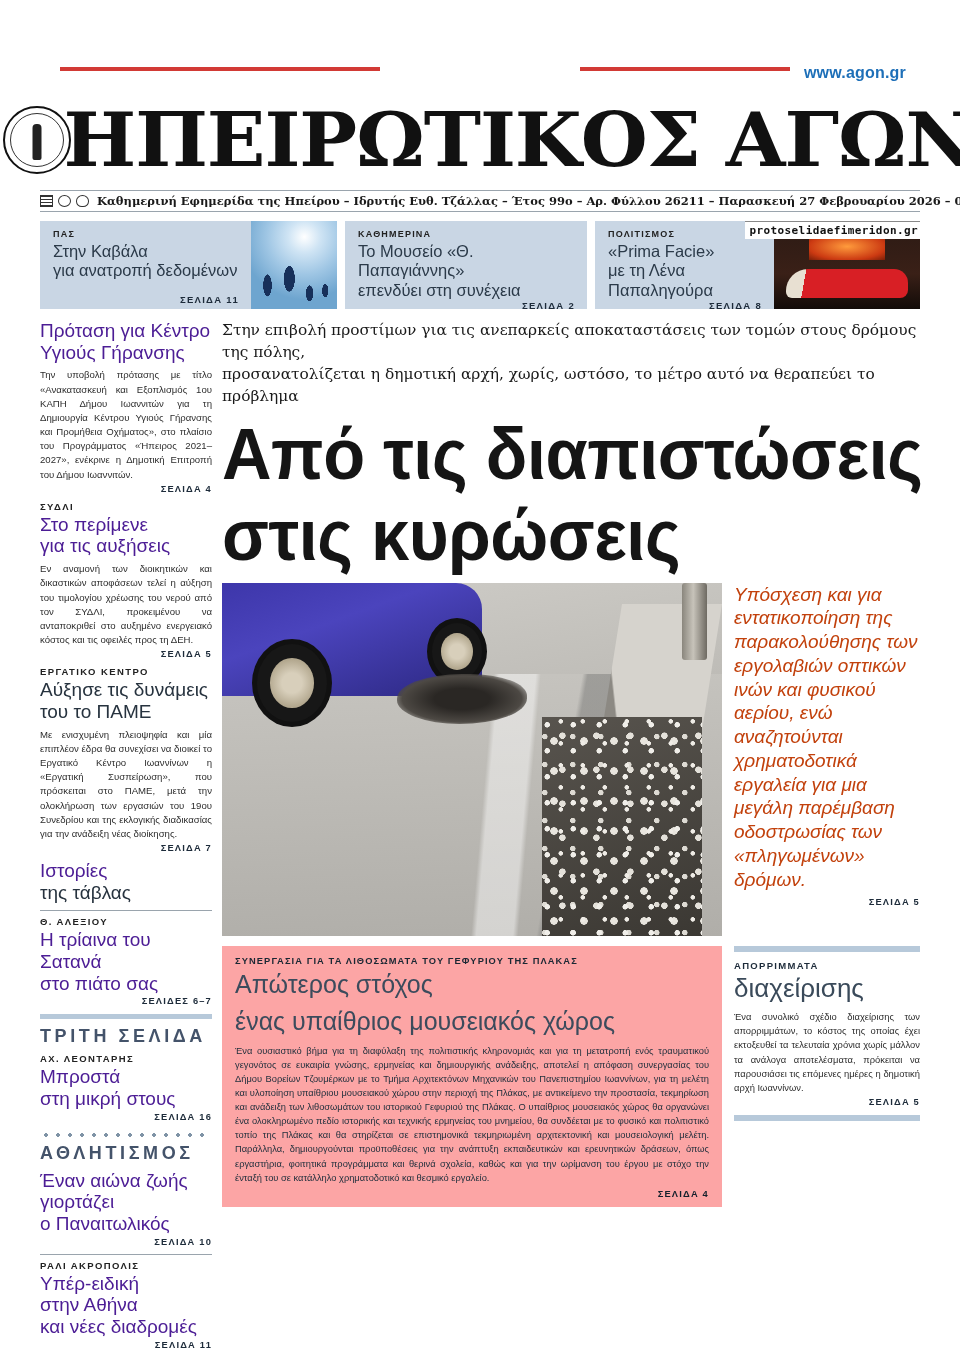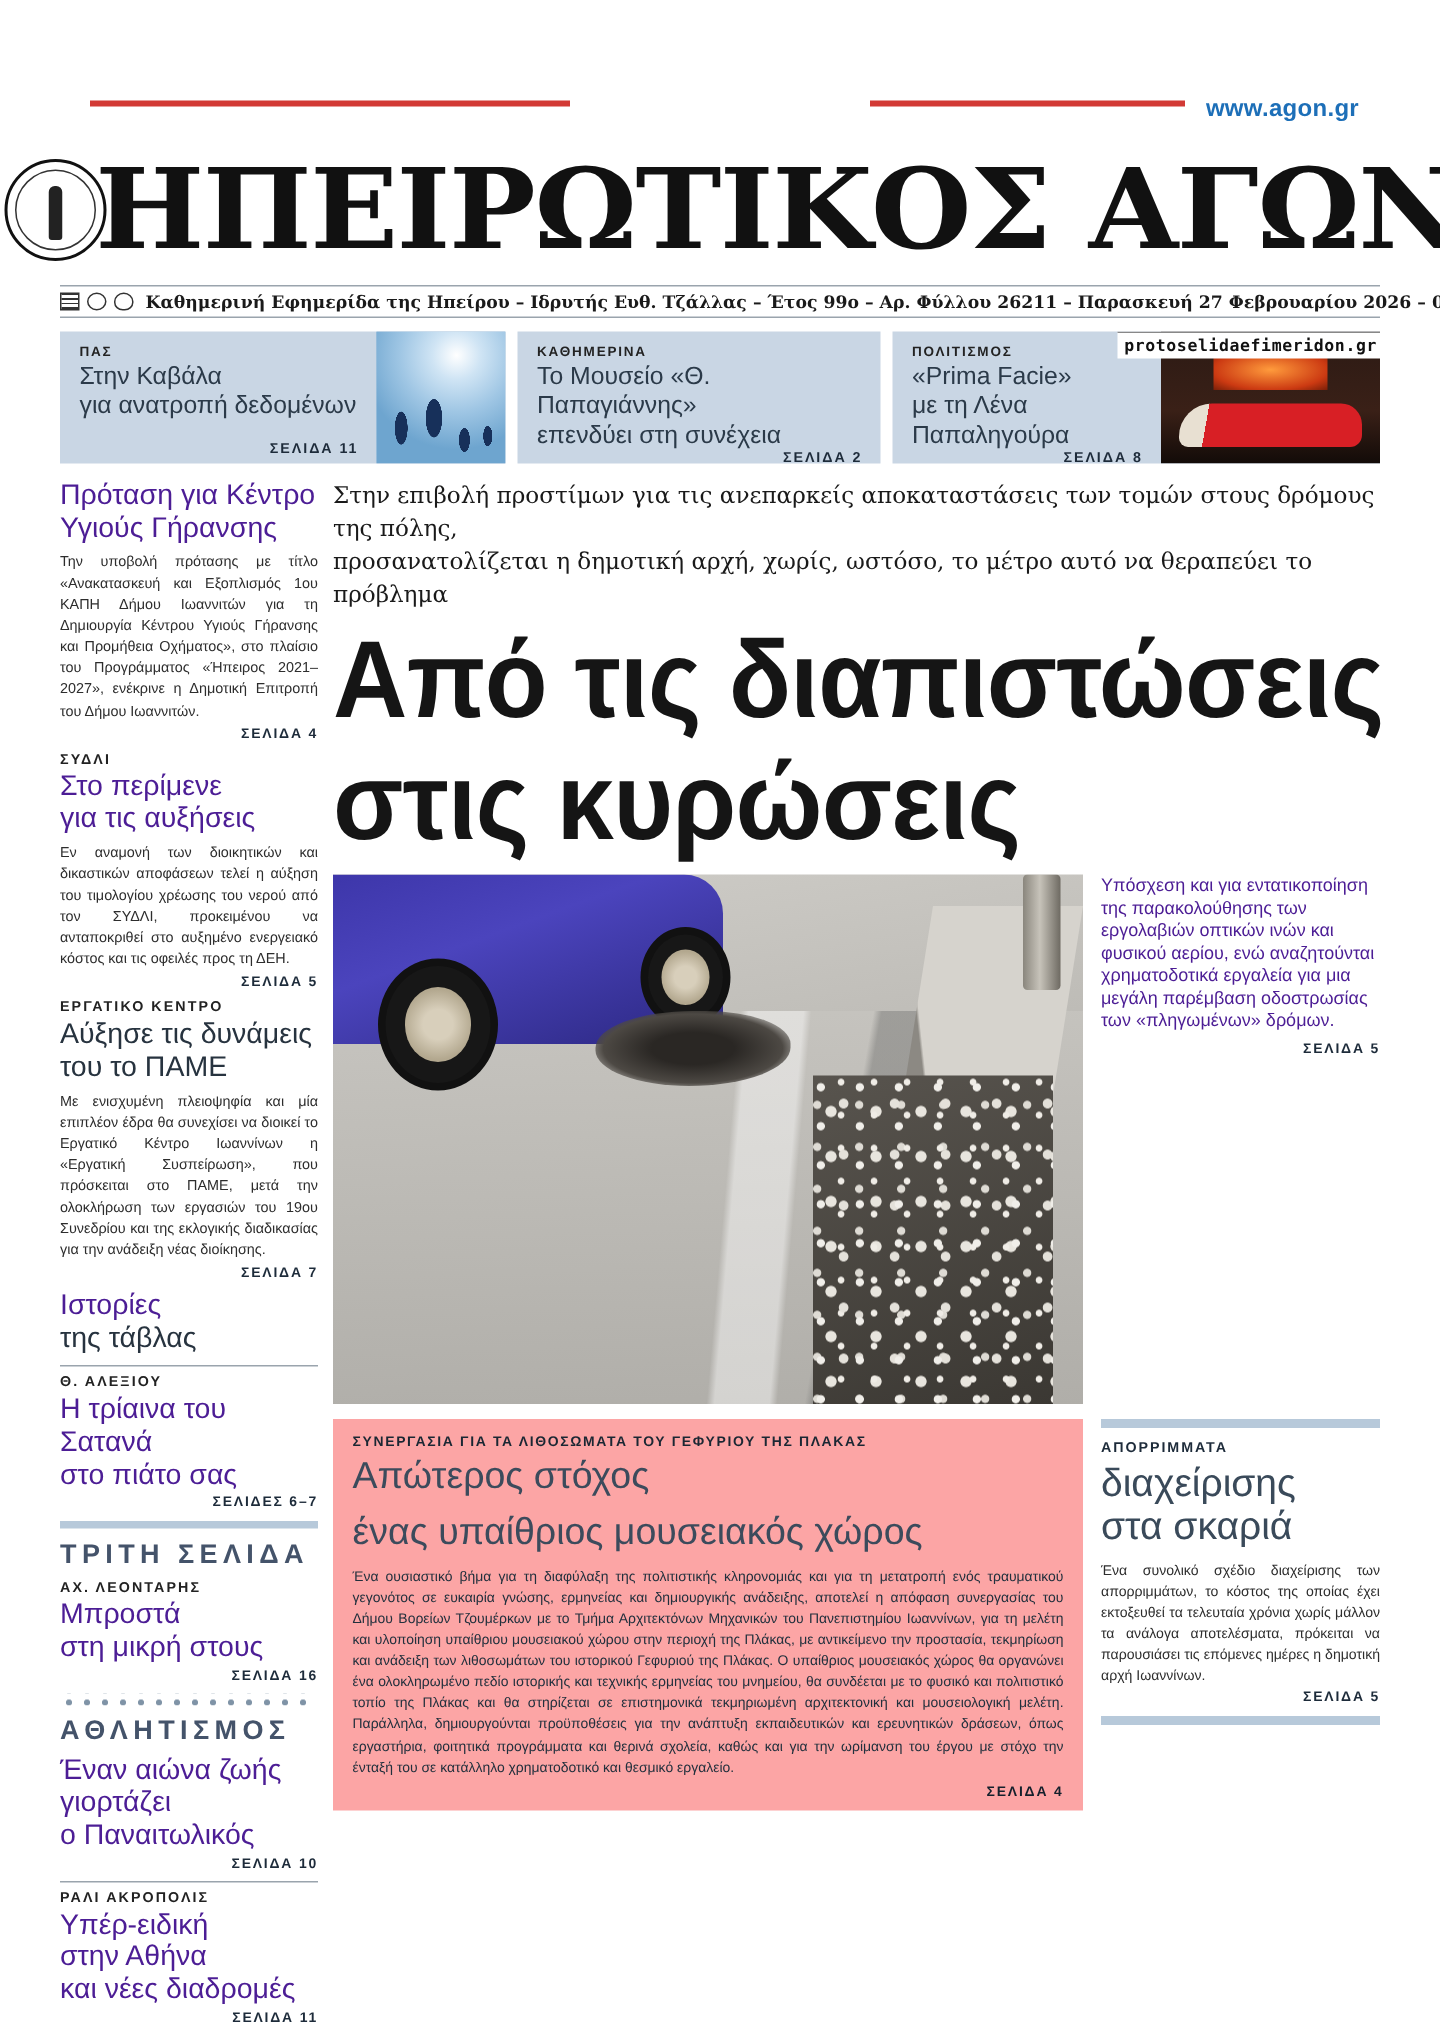--- a/index.html
+++ b/index.html
@@ -372,23 +372,24 @@
     right: 3%; top: 0; width: 5%; height: 22%;
     background: linear-gradient(90deg, #8a867d, #c7c3ba 45%, #6e6a62);
     border-radius: 3px;
   }
   .hero-side {
     flex: 0 0 186px;
     display: flex;
     flex-direction: column;
   }
   .hero-side-text {
-    font-size: 12px;
+    font-size: 19px;
     line-height: 1.25;
-    color: #4c1d95;
+    color: #c2410c;
+    font-style: italic;
   }
   .hero-side-page {
     text-align: right;
     font-size: 9.3px;
     font-weight: bold;
     letter-spacing: 1.2px;
     color: #1d2b3a;
     margin-top: 6px;
   }
 
@@ -624,21 +625,20 @@
           <div class="plaka-head">Απώτερος στόχος</div>
           <div class="plaka-head">ένας υπαίθριος μουσειακός χώρος</div>
           <div class="plaka-body">Ένα ουσιαστικό βήμα για τη διαφύλαξη της πολιτιστικής κληρονομιάς και για τη μετατροπή ενός τραυματικού γεγονότος σε ευκαιρία γνώσης, ερμηνείας και δημιουργικής ανάδειξης, αποτελεί η απόφαση συνεργασίας του Δήμου Βορείων Τζουμέρκων με το Τμήμα Αρχιτεκτόνων Μηχανικών του Πανεπιστημίου Ιωαννίνων, για τη μελέτη και υλοποίηση υπαίθριου μουσειακού χώρου στην περιοχή της Πλάκας, με αντικείμενο την προστασία, τεκμηρίωση και ανάδειξη των λιθοσωμάτων του ιστορικού Γεφυριού της Πλάκας. Ο υπαίθριος μουσειακός χώρος θα οργανώνει ένα ολοκληρωμένο πεδίο ιστορικής και τεχνικής ερμηνείας του μνημείου, θα συνδέεται με το φυσικό και πολιτιστικό τοπίο της Πλάκας και θα στηρίζεται σε επιστημονικά τεκμηριωμένη αρχιτεκτονική και μουσειολογική μελέτη. Παράλληλα, δημιουργούνται προϋποθέσεις για την ανάπτυξη εκπαιδευτικών και ερευνητικών δράσεων, όπως εργαστήρια, φοιτητικά προγράμματα και θερινά σχολεία, καθώς και για την ωρίμανση του έργου με στόχο την ένταξή του σε κατάλληλο χρηματοδοτικό και θεσμικό εργαλείο.</div>
           <div class="plaka-page">ΣΕΛΙΔΑ 4</div>
         </div>
 
         <div class="waste">
           <div class="waste-topbar"></div>
           <div class="waste-kicker">ΑΠΟΡΡΙΜΜΑΤΑ</div>
           <div class="waste-head">διαχείρισης</div>
-          <div class="waste-head">στα σκαριά</div>
           <div class="waste-body">Ένα συνολικό σχέδιο διαχείρισης των απορριμμάτων, το κόστος της οποίας έχει εκτοξευθεί τα τελευταία χρόνια χωρίς μάλλον τα ανάλογα αποτελέσματα, πρόκειται να παρουσιάσει τις επόμενες ημέρες η δημοτική αρχή Ιωαννίνων.</div>
           <div class="waste-page">ΣΕΛΙΔΑ 5</div>
           <div class="waste-botbar"></div>
         </div>
 
       </div>
     </div>
   </div>
 
 </div>

